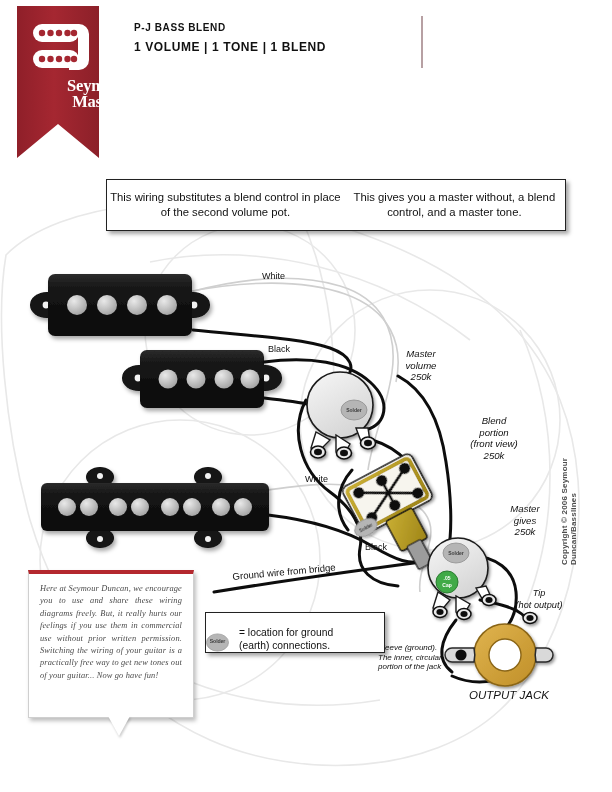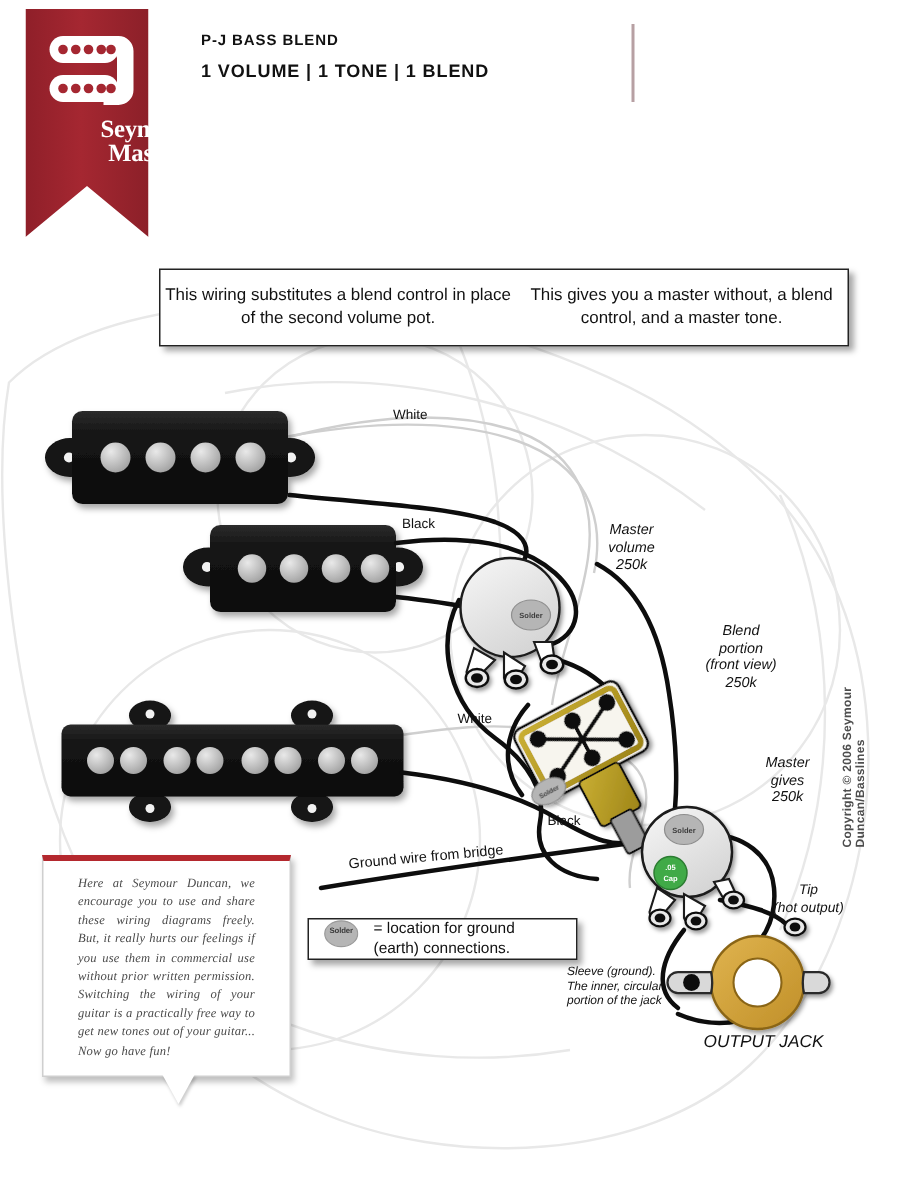--- a/index.html
+++ b/index.html
@@ -45,33 +45,33 @@
 
   .w-white1{left:262px;top:271px;}
   .w-black1{left:268px;top:344px;}
   .w-white2{left:305px;top:474px;}
   .w-black2{left:365px;top:542px;}
 
   .w-ground{position:absolute;left:232px;top:571px;font-size:9.6px;color:#111;
             transform:rotate(-5.2deg);transform-origin:left top;font-weight:normal;}
 
   
-  .legend{position:absolute;left:205px;top:612px;width:180px;height:28px;
+  .legend{position:absolute;left:205px;top:612px;width:180px;height:41px;
           background:#fff;border:1.3px solid #222;box-shadow:3px 3px 4px rgba(0,0,0,.35);
-          display:flex;align-items:flex-start;padding-left:10px;box-sizing:border-box;}
+          display:flex;align-items:flex-end;box-sizing:border-box;}
   .legend-txt{font-size:10.3px;line-height:13px;color:#111;margin-left:10px;}
   .solder-blob{width:23px;height:19px;flex:0 0 23px;position:relative;}
   .solder-blob svg{position:absolute;left:0;top:0;}
   .solder-blob span{position:absolute;left:0;top:5px;width:23px;text-align:center;
                     font-size:5.2px;color:#3d3d3d;font-weight:bold;letter-spacing:-.1px;}
 
   
   .note{position:absolute;left:28px;top:570px;width:166px;height:148px;background:#fff;
         border:1px solid #cfcfcf;border-top:4px solid #b4282e;
-        box-shadow:2px 3px 4px rgba(0,0,0,.25);box-sizing:border-box;padding:9px 23px;}
+        box-shadow:2px 3px 4px rgba(0,0,0,.25);box-sizing:border-box;padding:9px 11px;}
   .note p{margin:0;font-family:"Liberation Serif",serif;font-style:italic;
           font-size:8.4px;line-height:12.4px;color:#4a4a4a;text-align:justify;
           letter-spacing:.15px;}
   .note-tail{position:absolute;left:108px;top:716px;width:0;height:0;
              border-left:11px solid transparent;border-right:11px solid transparent;
              border-top:20px solid #fff;filter:drop-shadow(1px 2px 1px rgba(0,0,0,.2));}
 
   
   .copy{position:absolute;left:560px;top:565px;width:170px;
         transform:rotate(-90deg);transform-origin:left top;

